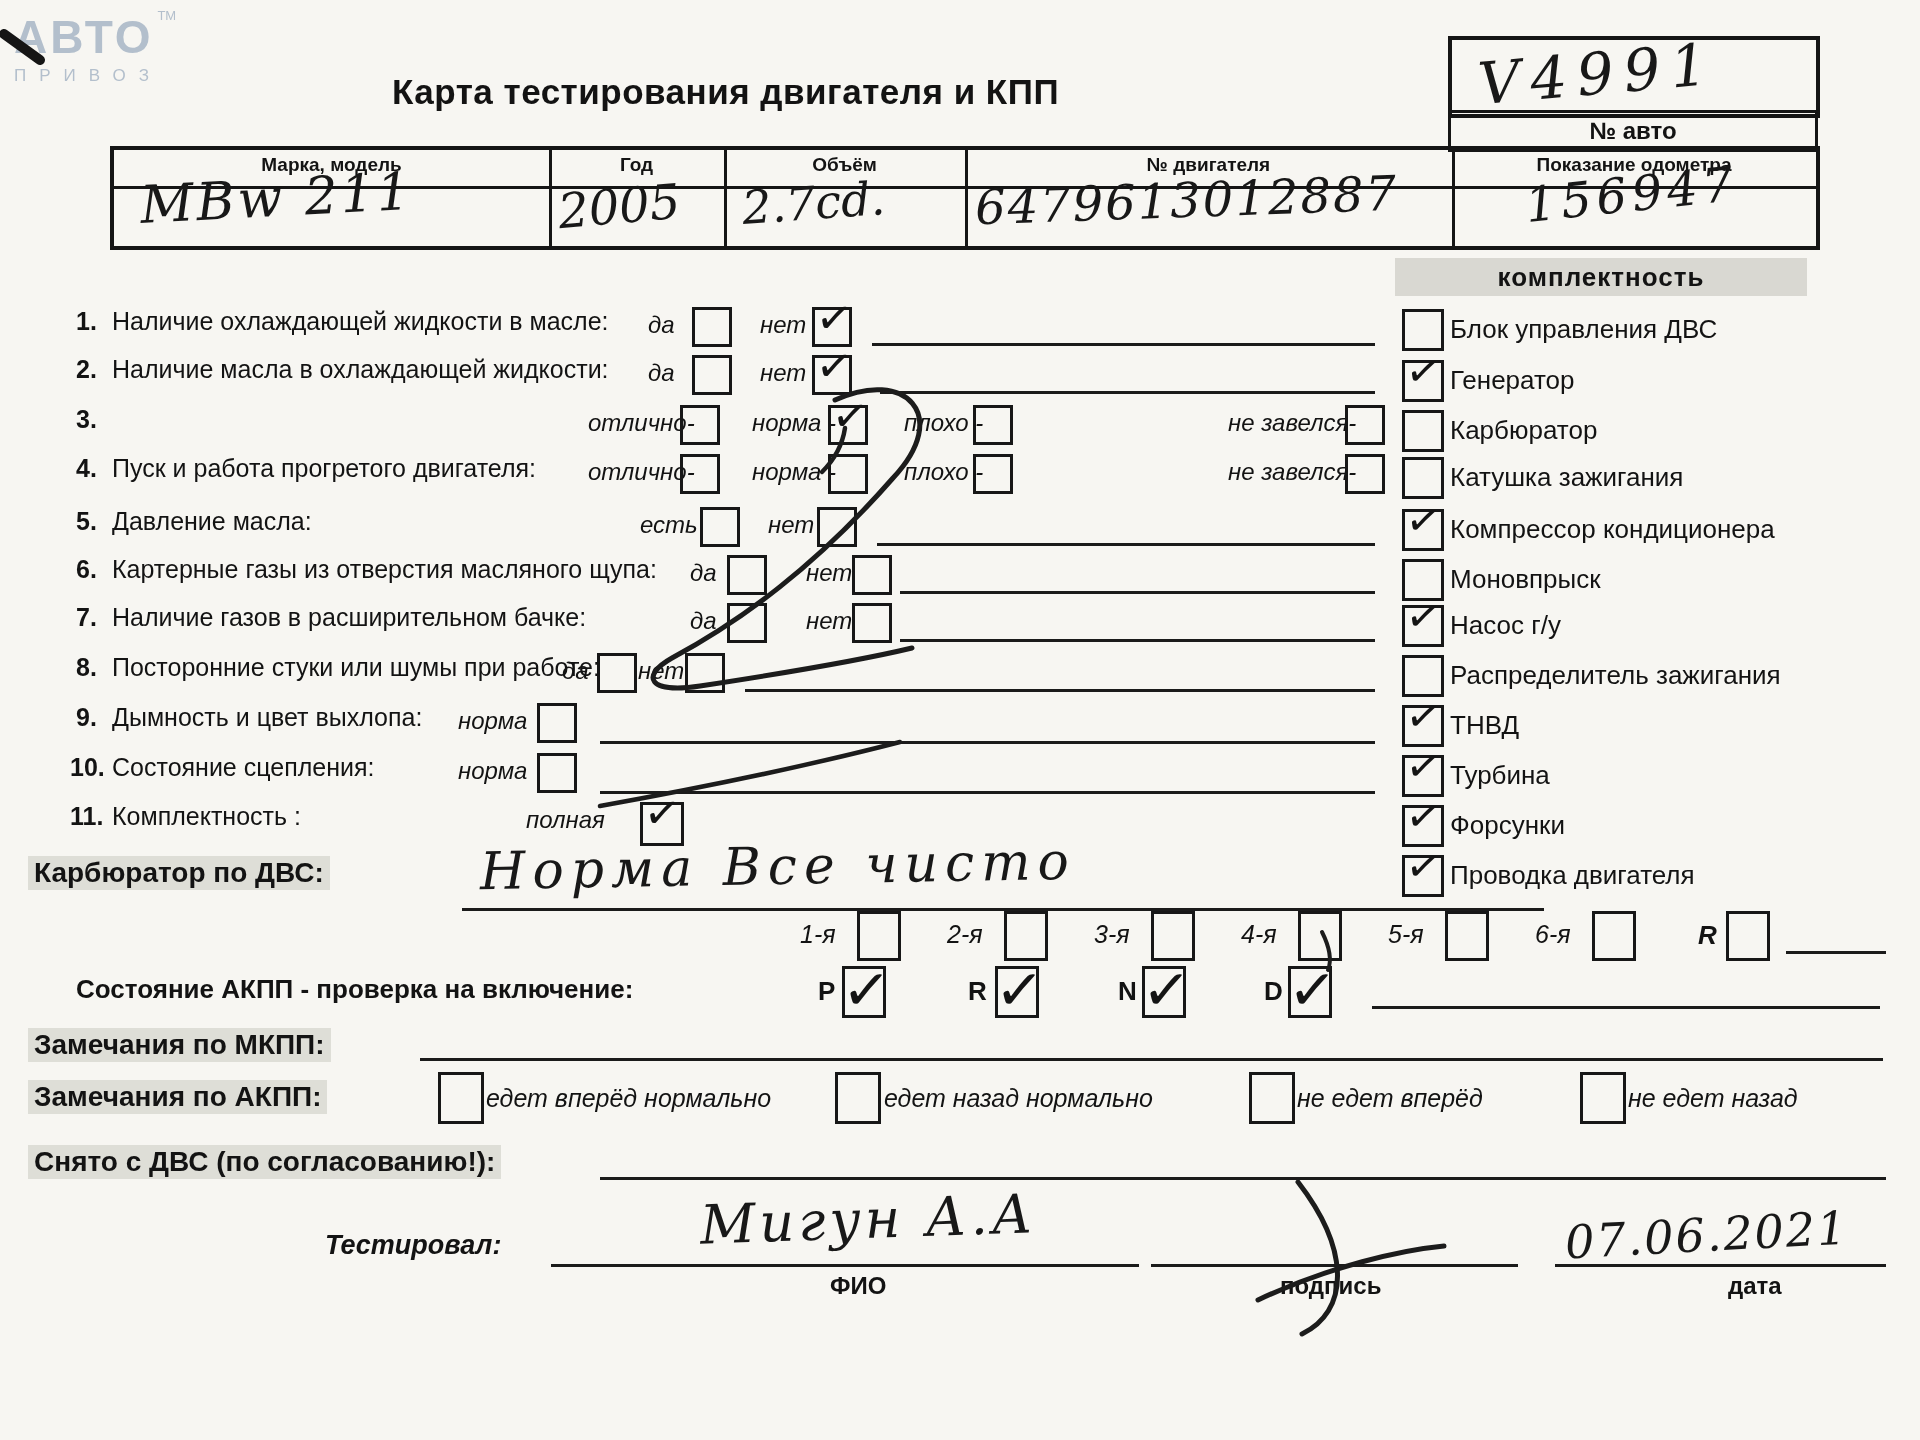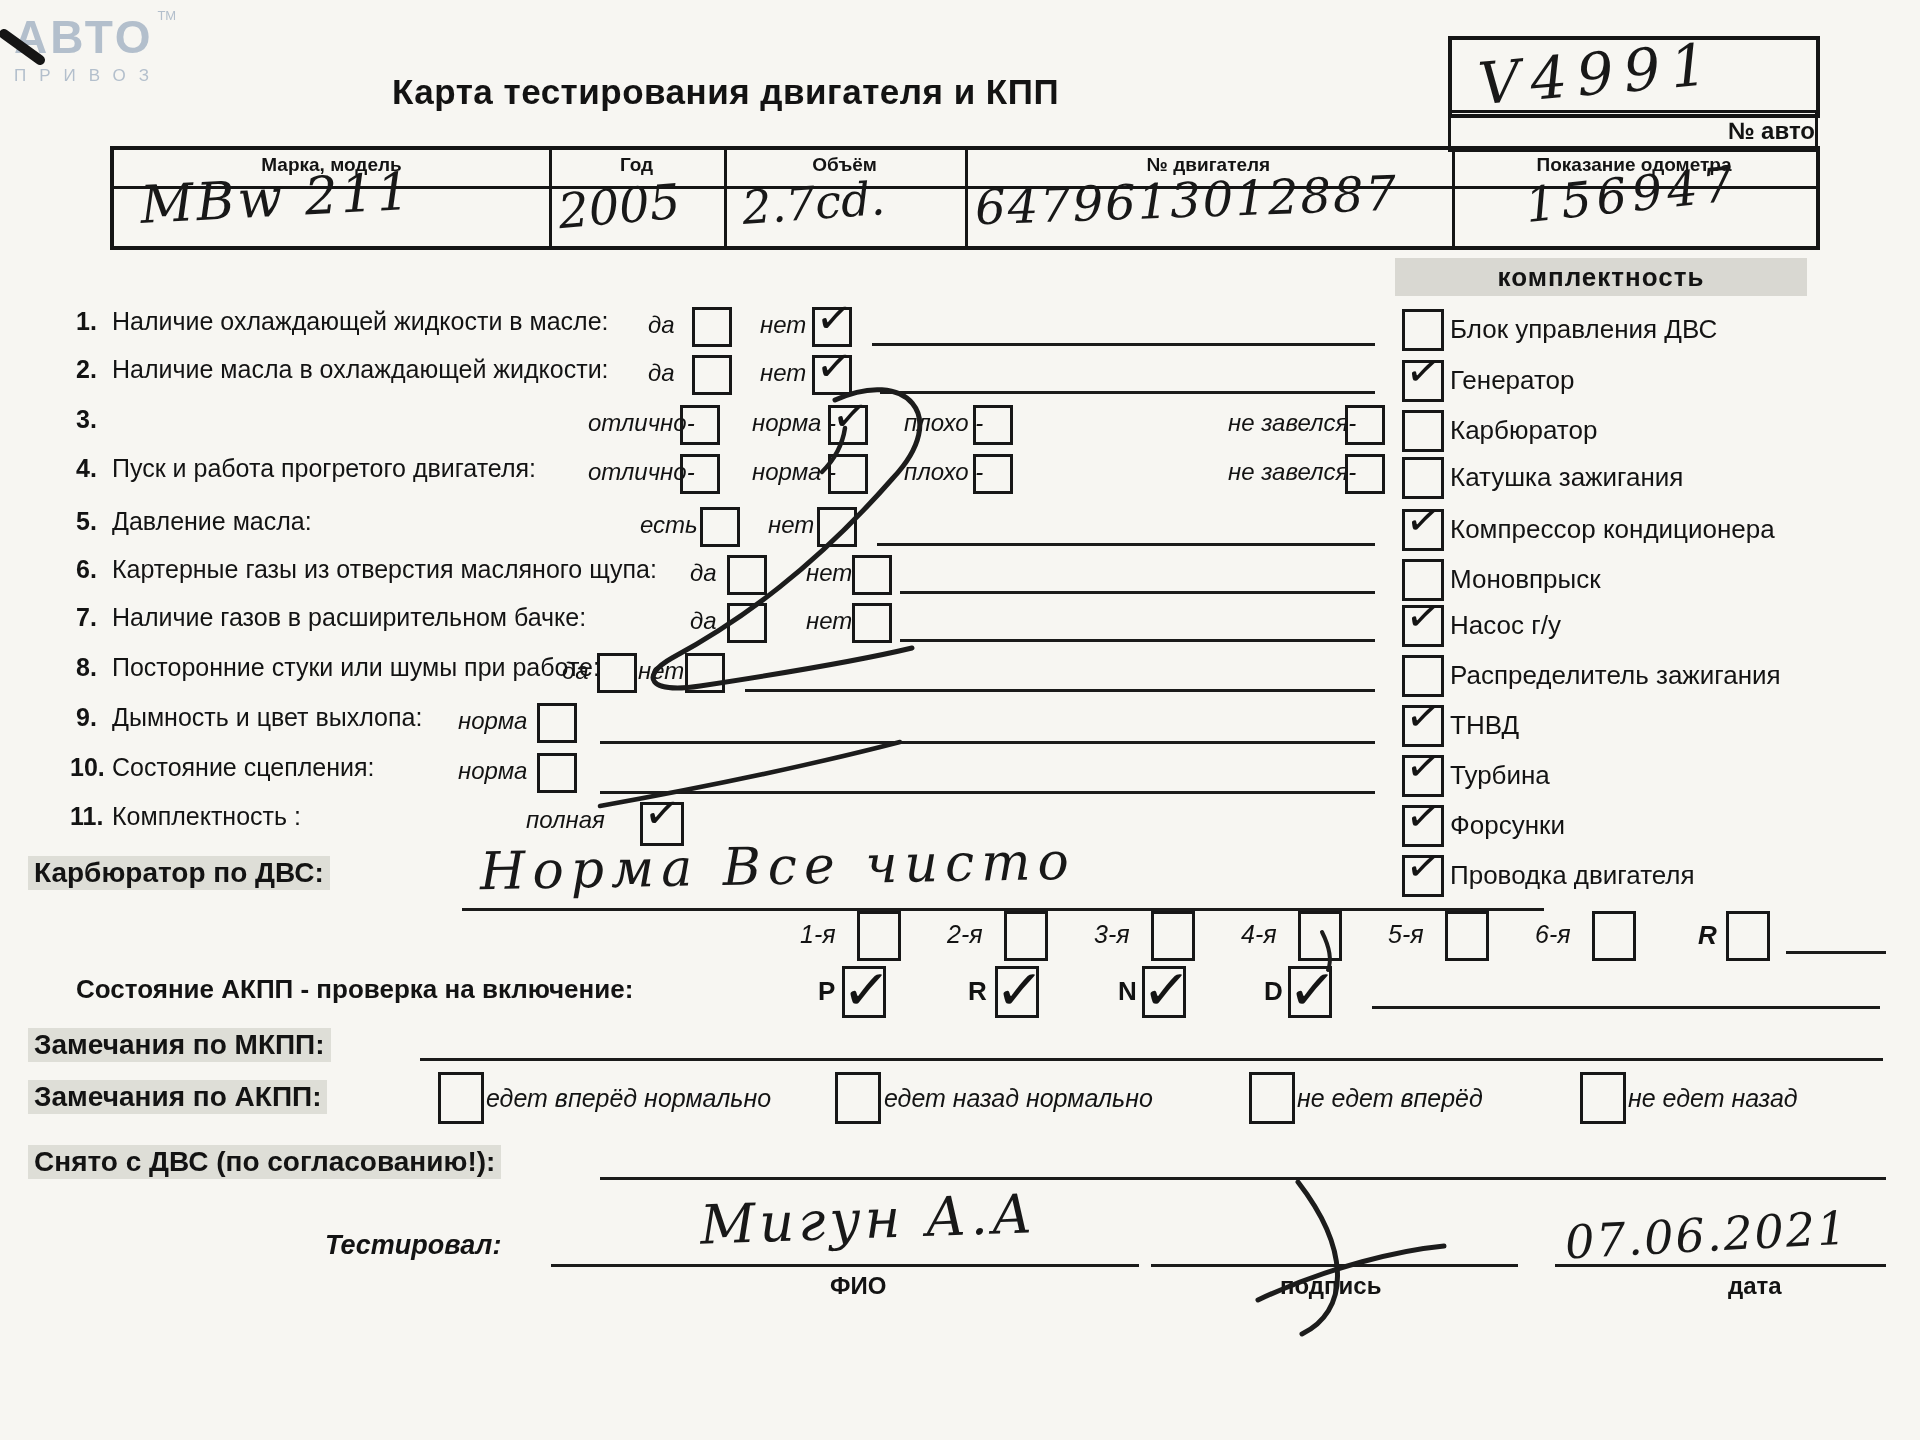--- a/index.html
+++ b/index.html
@@ -9,21 +9,21 @@
   
   .brand{position:absolute;left:14px;top:14px;color:#b3bfcc;}
   .brand-word{font-size:46px;font-weight:bold;letter-spacing:3px;line-height:1;}
   .brand-tm{font-size:13px;vertical-align:top;position:relative;top:-6px;left:4px;}
   .brand-sub{font-size:17px;letter-spacing:13px;margin-top:6px;}
   
   .title{position:absolute;left:392px;top:72px;font-size:35px;font-weight:bold;letter-spacing:.5px;}
   
   .vbox{position:absolute;left:1448px;top:36px;width:364px;height:74px;border:4px solid #151515;}
   .avtobox{position:absolute;left:1448px;top:110px;width:364px;height:36px;border:3px solid #151515;
-           font-size:24px;font-weight:bold;text-align:right;line-height:36px;}
+           font-size:24px;font-weight:bold;text-align:center;line-height:36px;}
   
   .t-outer{position:absolute;left:110px;top:146px;width:1702px;height:96px;border:4px solid #151515;}
   .t-vline{position:absolute;top:0;width:3px;height:100%;background:#151515;}
   .t-hline{position:absolute;left:0;top:36px;width:100%;height:3px;background:#151515;}
   .t-head{position:absolute;top:4px;font-size:19px;font-weight:bold;text-align:center;}
   
   .row{position:absolute;left:0;height:40px;width:1920px;}
   .num{position:absolute;font-weight:bold;font-size:25px;white-space:nowrap;}
   .lbl{position:absolute;font-size:25px;white-space:nowrap;}
   .opt{position:absolute;font-style:italic;font-size:24px;white-space:nowrap;top:4px;}

